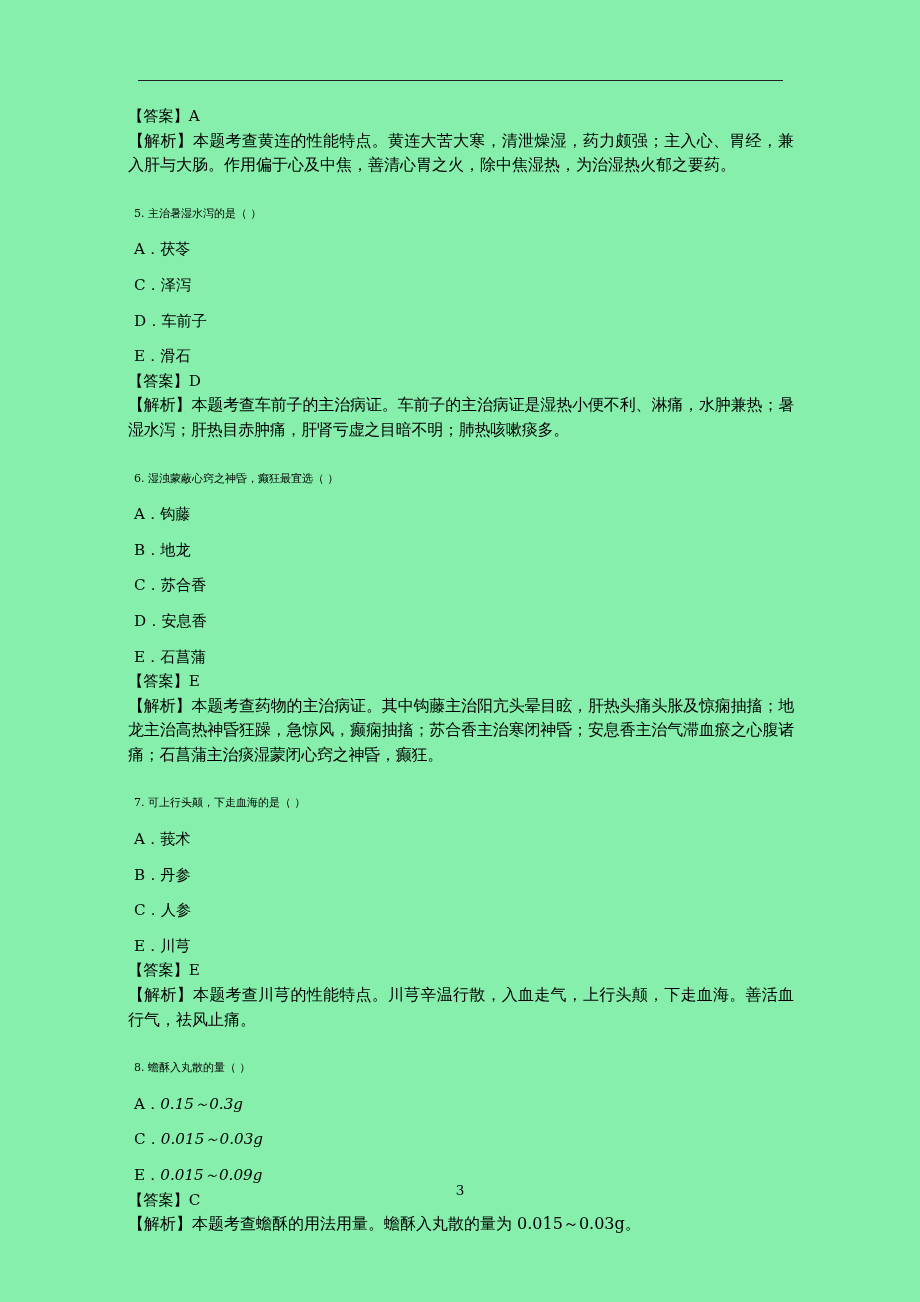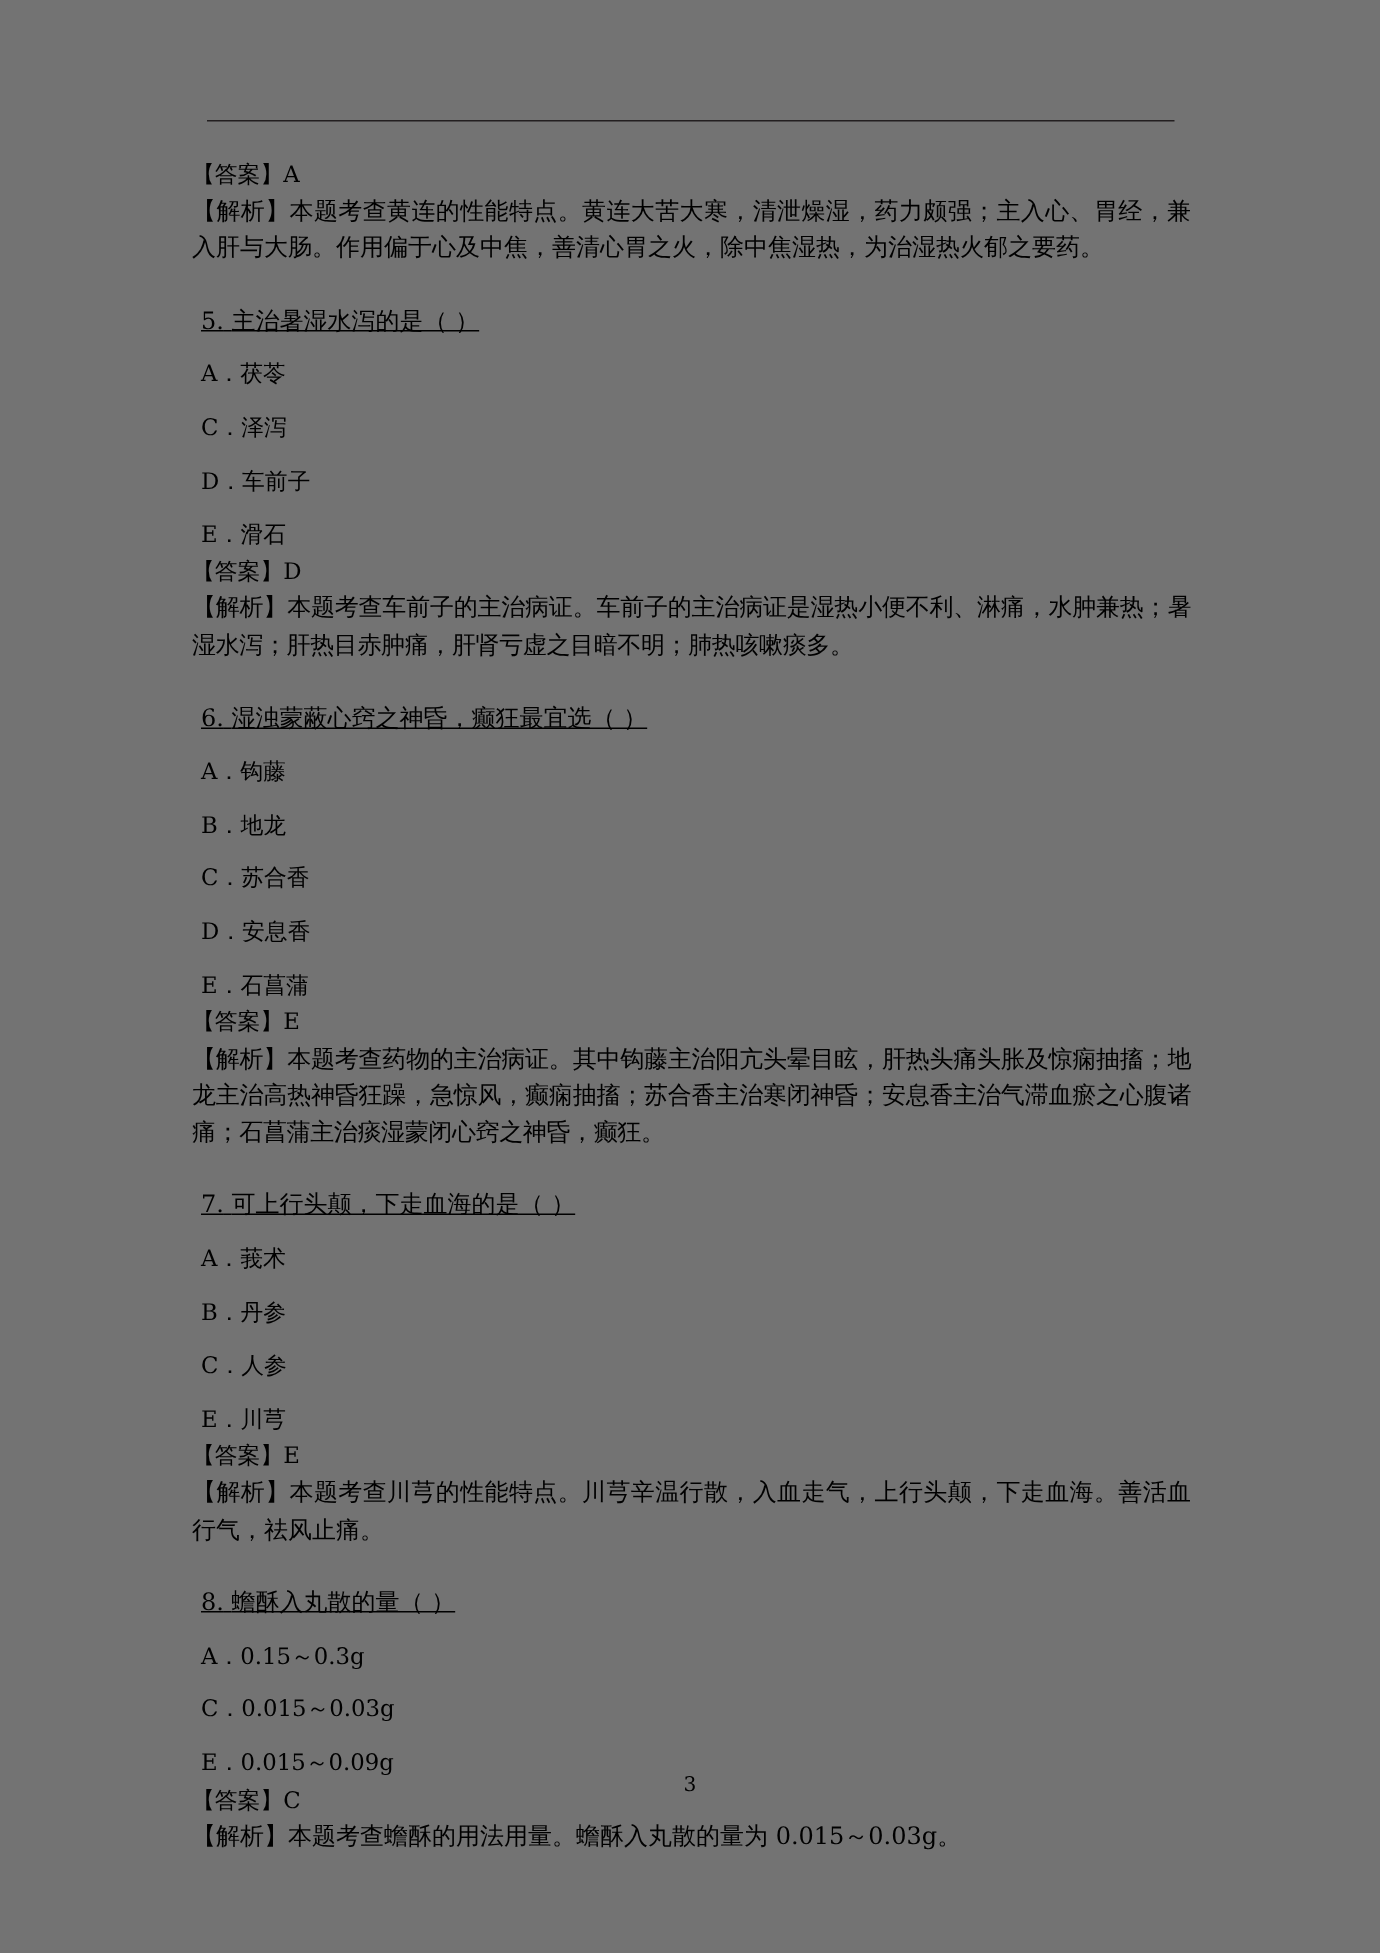--- a/index.html
+++ b/index.html
@@ -9,21 +9,21 @@
   }
   body {
     font-family: "DejaVu Serif", "Liberation Serif", serif;
     color: #000000;
   }
   .page {
     position: relative;
     width: 920px;
     height: 1302px;
     margin: 0 auto;
-    background: #737373;
+    background: #86efac;
     overflow: hidden;
     box-sizing: border-box;
   }
   .header-rule {
     position: absolute;
     left: 138px;
     top: 80px;
     width: 645px;
     height: 0;
     border-top: 1.6px solid #231f20;
@@ -44,37 +44,37 @@
 
   .answer-line {
     font-size: 15.2px;
     line-height: 24.6px;
   }
   .bracket {
     font-family: "DejaVu Serif", "Liberation Serif", serif;
   }
 
   .qtitle {
-    font-size: 16px;
+    font-size: 11px;
     line-height: 24.6px;
     padding-left: 6px;
-    text-decoration: underline;
   }
   .option {
     font-size: 15.2px;
     line-height: 24.6px;
     padding-left: 6px;
     margin-top: 11px;
   }
   .opt-key {
     display: inline-block;
     min-width: 22px;
   }
   .opt-val-latin {
     font-family: "DejaVu Serif", "Liberation Serif", serif;
+    font-style: italic;
   }
 
   .explain {
     font-size: 16px;
     line-height: 24.6px;
     text-align: justify;
     text-justify: inter-ideograph;
   }
 
   .page-number {

